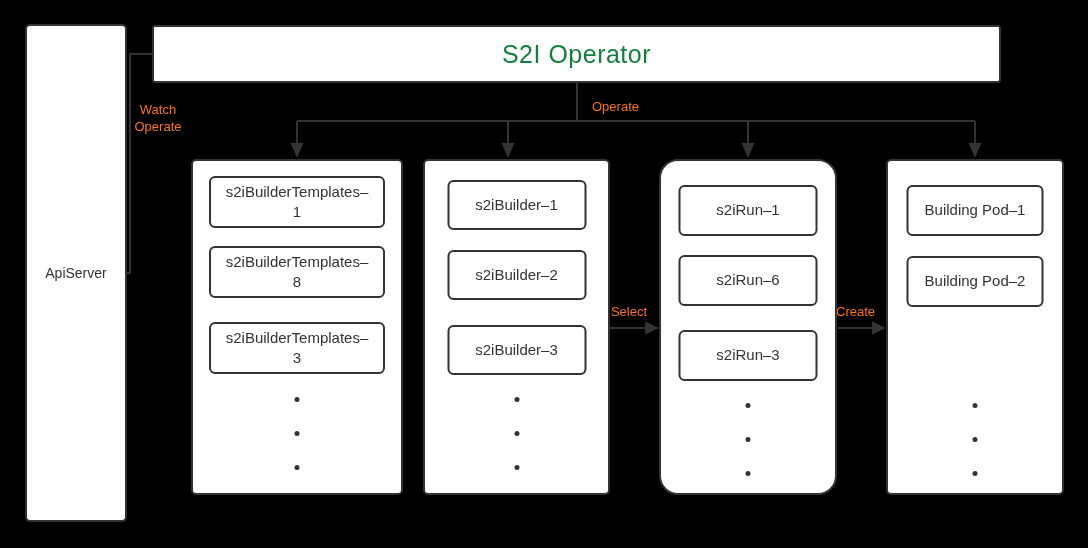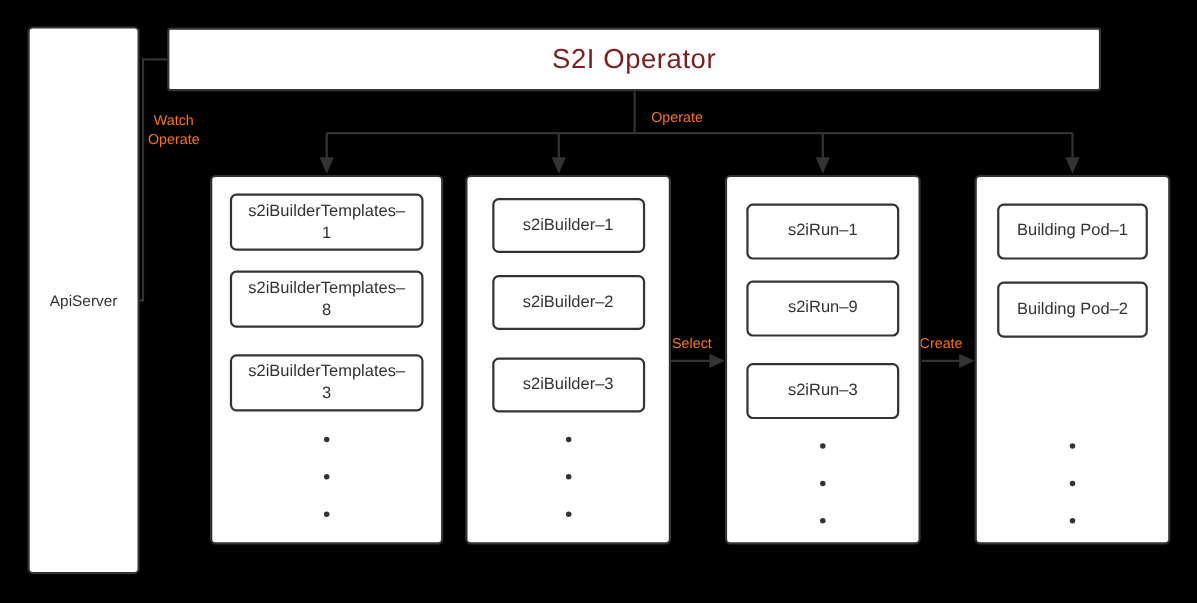--- a/index.html
+++ b/index.html
@@ -16,28 +16,28 @@
     box-sizing:border-box;border-radius:5px;
   }
   .apiserver{
     left:25px;top:24px;width:102px;height:498px;
     display:flex;align-items:center;justify-content:center;
     font-size:14px;color:#333;
   }
   .operator{
     left:152px;top:25px;width:849px;height:58px;border-radius:3px;
     display:flex;align-items:center;justify-content:center;
-    font-size:25px;color:#7f1d1d;font-weight:500;letter-spacing:.5px;
+    font-size:25px;color:#15803d;font-weight:500;letter-spacing:.5px;
   }
 
   
   .column{position:absolute;background:#fff;border:2px solid #333;box-sizing:border-box;border-radius:5px;height:336px;top:159px;}
   .c1{left:191px;width:212px;}
   .c2{left:423px;width:187px;}
-  .c3{left:659px;width:178px;}
+  .c3{left:659px;width:178px;border-radius:19px;}
   .c4{left:886px;width:178px;}
 
   .node{
     position:absolute;left:50%;transform:translateX(-50%);
     background:#fff;border:2px solid #333;box-sizing:border-box;border-radius:6px;
     display:flex;align-items:center;justify-content:center;
     font-size:15px;color:#333;text-align:center;line-height:1.35;
   }
   .c1 .node{width:176px;height:52px;}
   .c2 .node{width:139px;height:50px;}
@@ -150,21 +150,21 @@
         <i></i>
         <i></i>
       </div>
   </div>
 
   <div class="column c3">
     <div class="node n1">
       <span class="node-label">s2iRun–1</span>
       </div>
     <div class="node n2">
-      <span class="node-label">s2iRun–9</span>
+      <span class="node-label">s2iRun–6</span>
       </div>
     <div class="node n3">
       <span class="node-label">s2iRun–3</span>
       </div>
     <div class="dots">
         <i></i>
         <i></i>
         <i></i>
       </div>
   </div>

